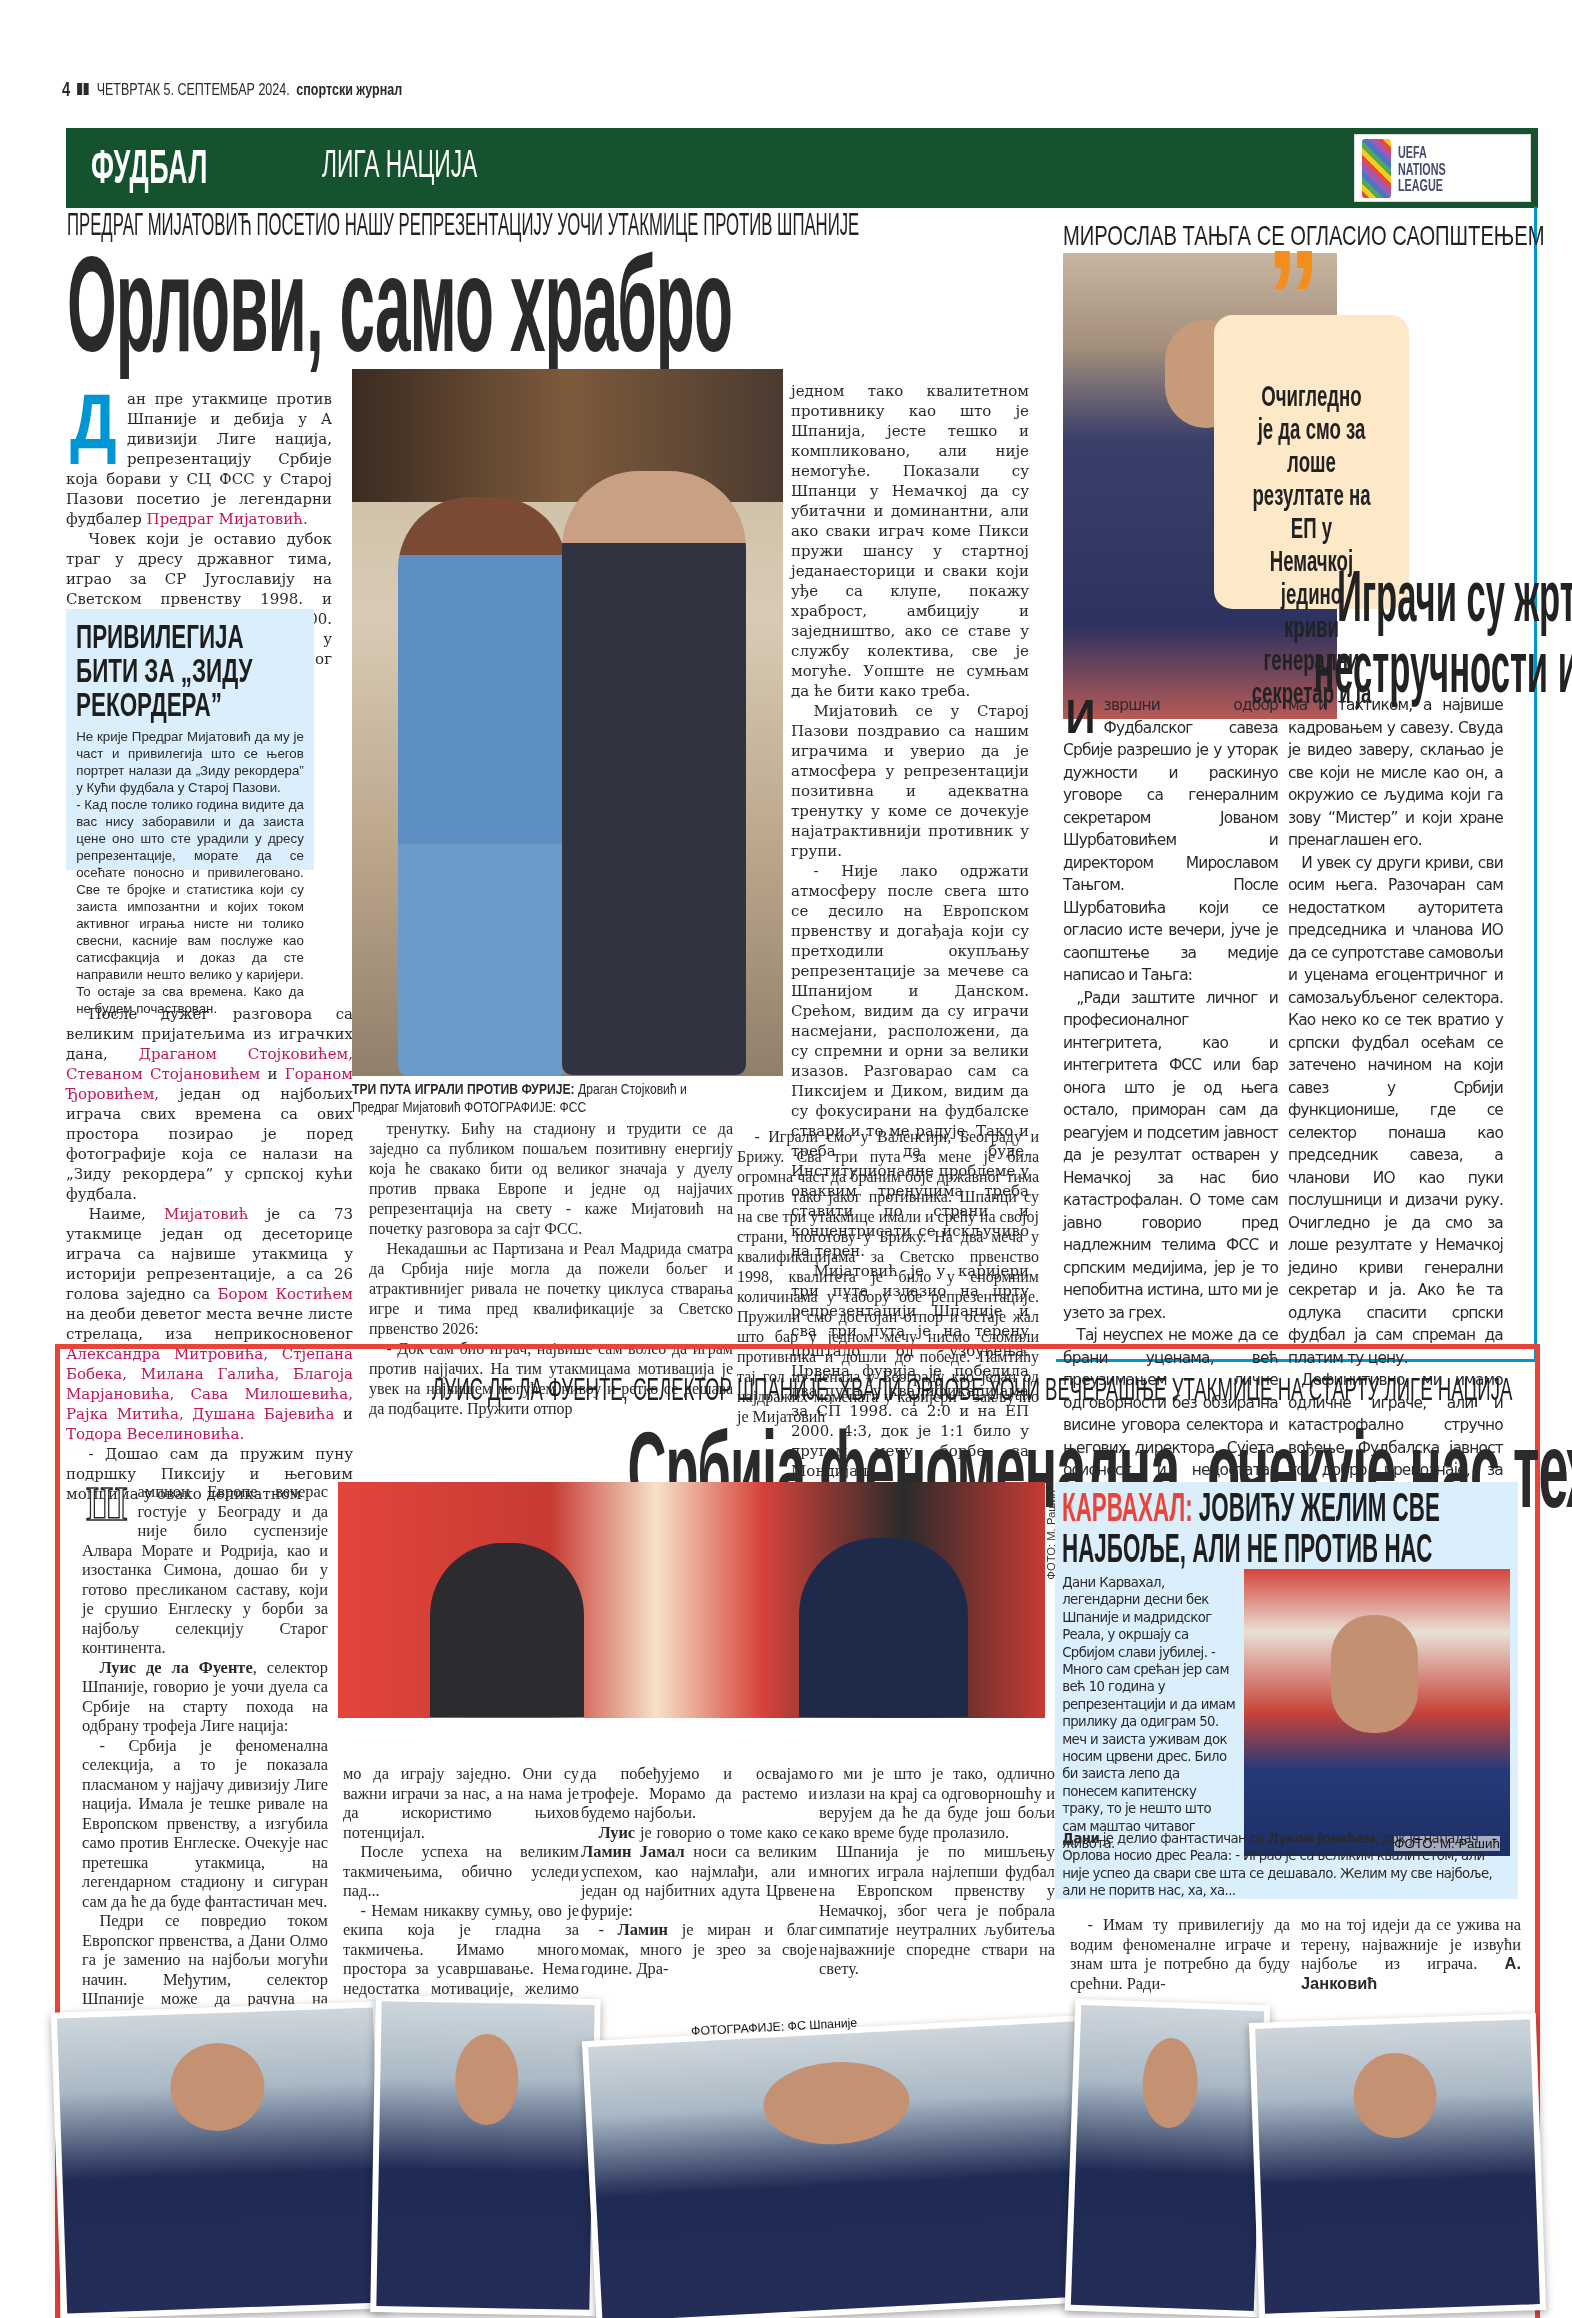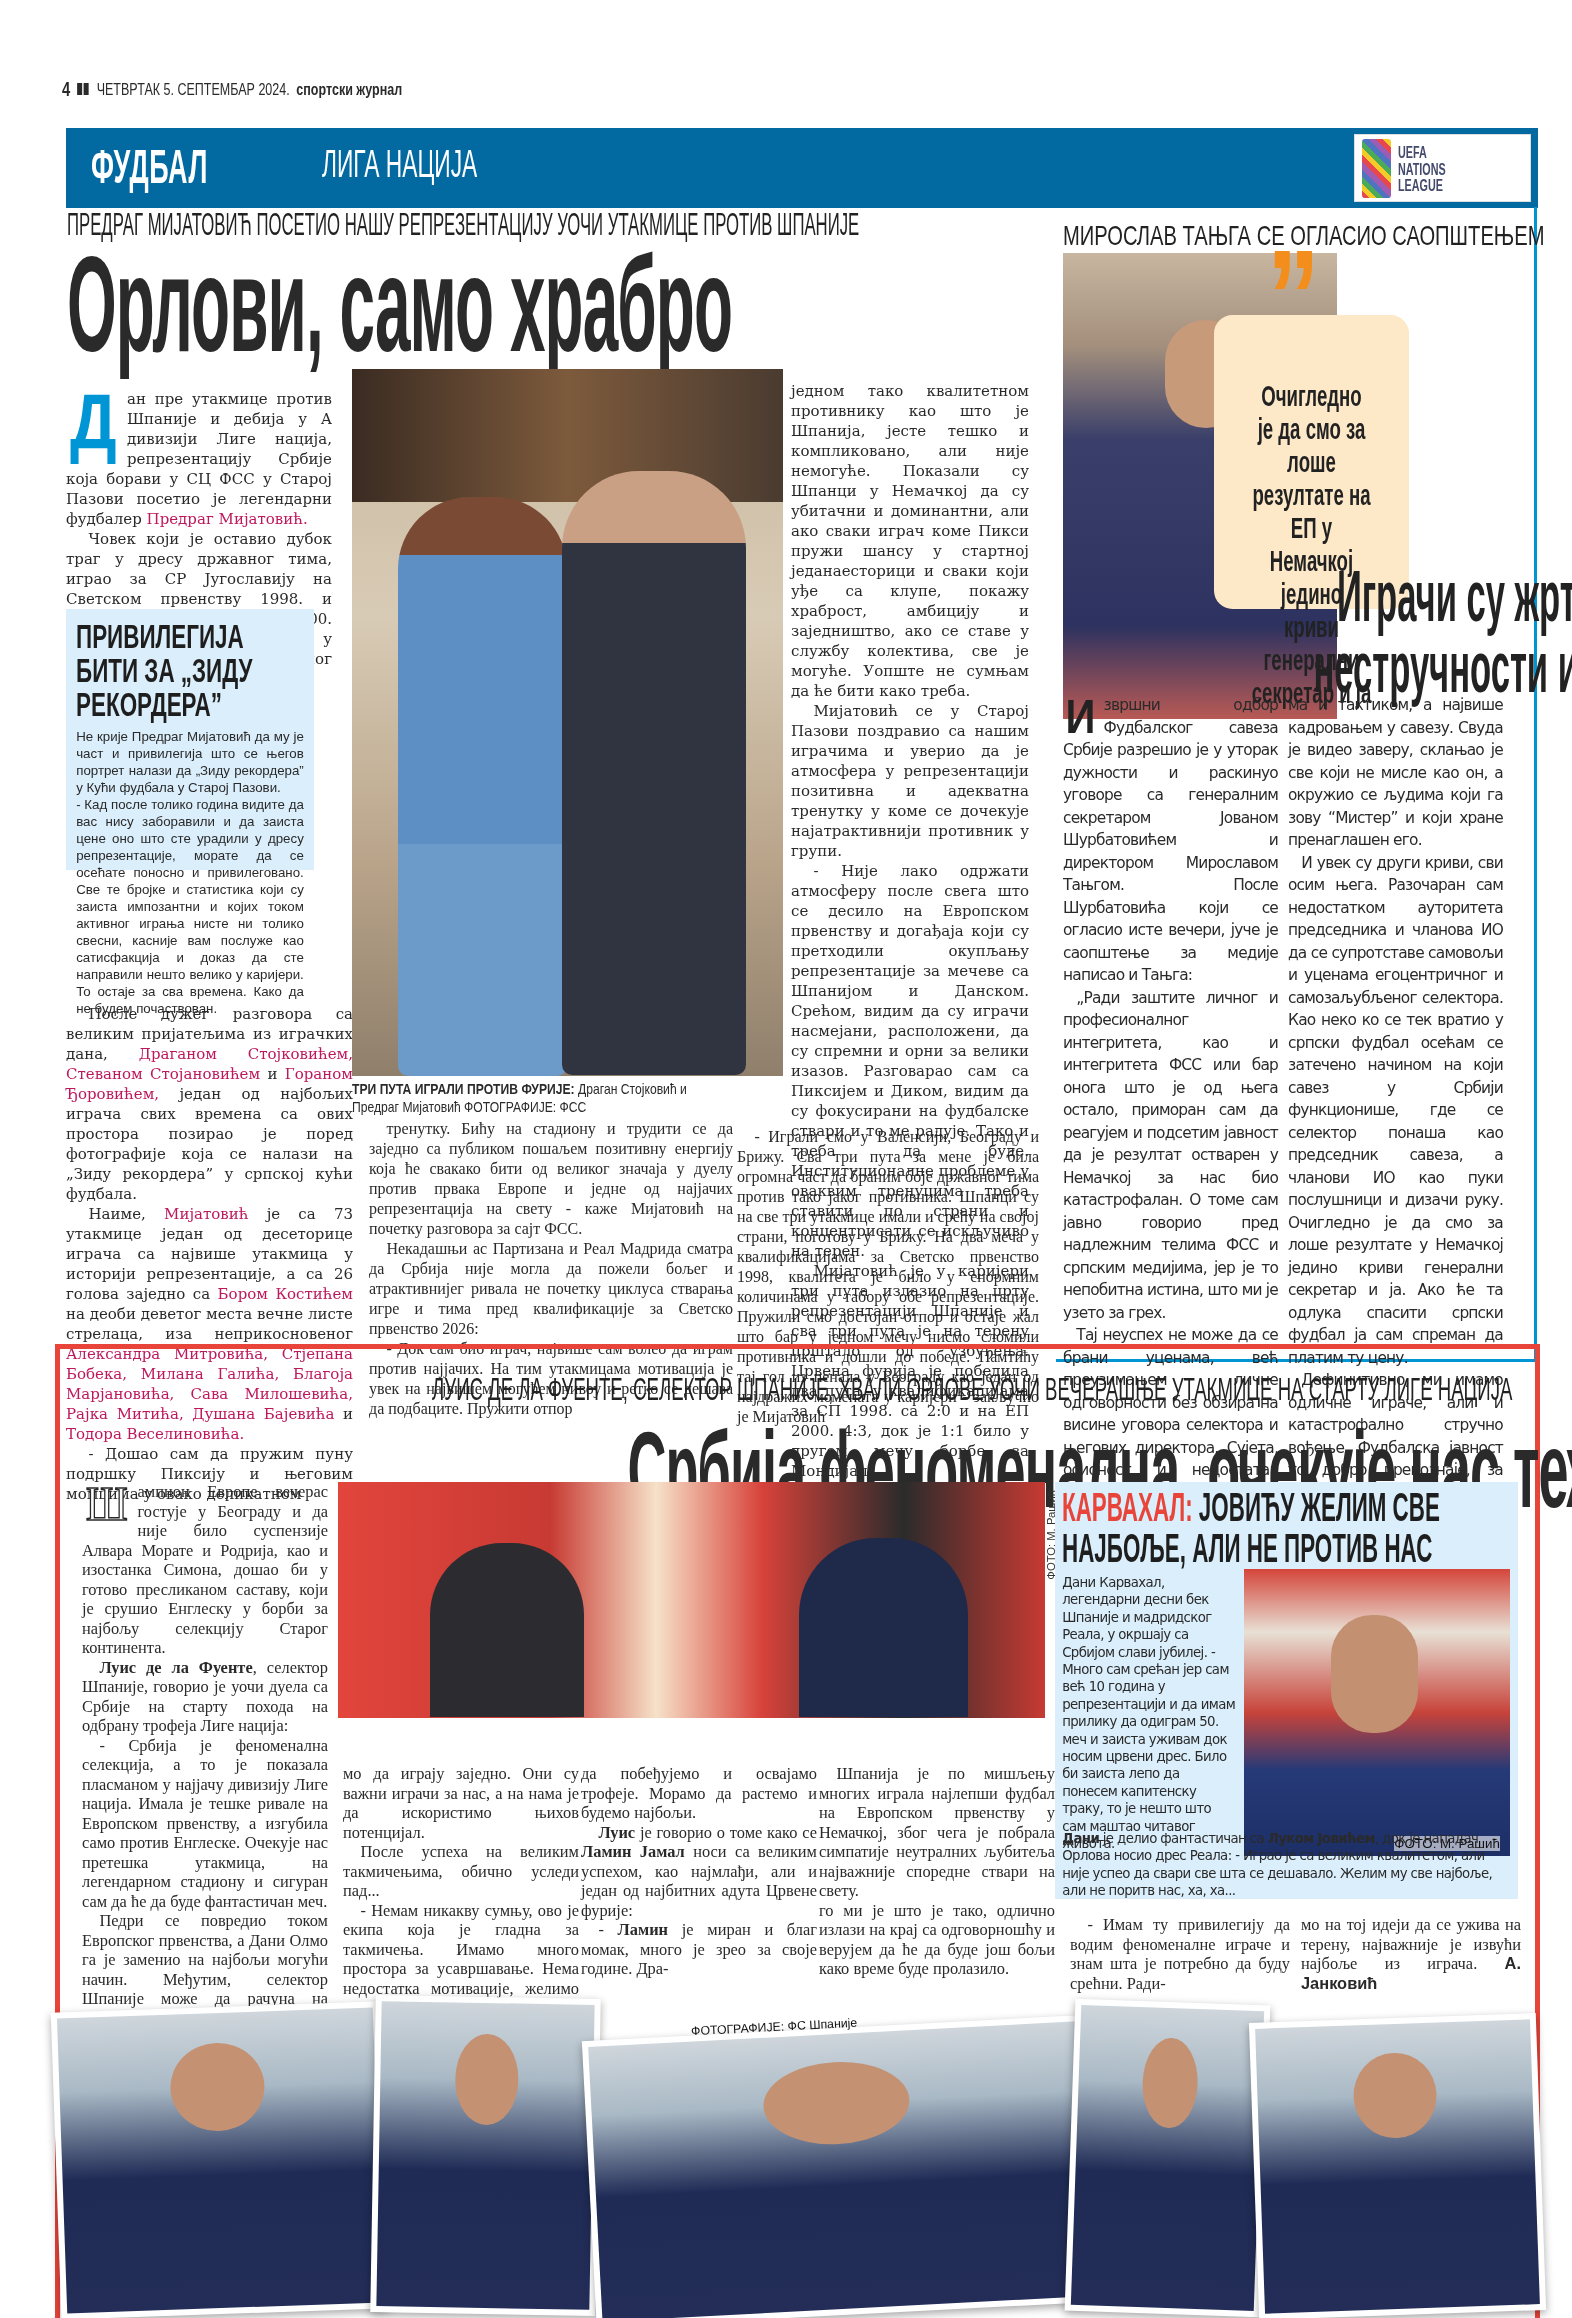--- a/index.html
+++ b/index.html
@@ -7,21 +7,21 @@
   body { position: relative; font-family: "DejaVu Serif", serif; color: #2a2a2a; }
 
   .abs { position: absolute; }
 
   
   .folio { left: 62px; top: 77px; font-family: "Liberation Sans", sans-serif; font-size: 17.4px; display: flex; align-items: center; gap: 9.2px; transform: scaleX(0.72); transform-origin: left center; white-space: nowrap; }
   .folio .pg { font-weight: bold; font-size: 20.5px; }
   .folio .sq { display: inline-block; width: 7.2px; height: 11.3px; background: #2a2a2a; margin-right: 2px; }
   .folio .brand { font-weight: bold; }
 
-  .section-bar { left: 66px; top: 128px; width: 1472px; height: 80px; background: #0369a1; }
+  .section-bar { left: 66px; top: 128px; width: 1472px; height: 80px; background: #14532d; }
   .section-bar .sec { position: absolute; left: 24.6px; top: 10.2px; font-family: "Liberation Sans", sans-serif; font-weight: bold; color: #fff; font-size: 49px; transform: scaleX(0.55); transform-origin: left top; letter-spacing: 1px; }
   .section-bar .sub { position: absolute; left: 256px; top: 15.4px; font-family: "Liberation Sans", sans-serif; color: #fff; font-size: 38px; transform: scaleX(0.6); transform-origin: left top; }
   .unl { position: absolute; right: 7.2px; top: 6.1px; width: 177px; height: 68px; background: #fff; border: 0.5px solid #ddd; }
   .unl .mark { position: absolute; left: 7.2px; top: 4.1px; width: 29px; height: 59px;
     background: repeating-linear-gradient(45deg,#e3262e 0 5.1px,#f2c200 5.1px 10.2px,#2a9d3a 10.2px 15.4px,#2f5bb7 15.4px 20.5px,#8e3fa6 20.5px 25.6px); border-radius: 3.1px; opacity: .85; }
   .unl .txt { position: absolute; left: 43px; top: 9.2px; font-family: "Liberation Sans", sans-serif; font-weight: bold; color: #444a6b; font-size: 17.4px; line-height: 16.4px; transform: scaleX(0.62); transform-origin: left top; }
 
   
   .kicker { font-family: "Liberation Sans", sans-serif; color: #222; white-space: nowrap; transform-origin: left top; }
   .k1 { left: 67px; top: 207px; font-size: 31px; transform: scaleX(0.54); }
@@ -220,22 +220,22 @@
   <p style="text-indent:0">мо да играју заједно. Они су важни играчи за нас, а на нама је да искористимо њихов потенцијал.</p>
   <p>После успеха на великим такмичењима, обично уследи пад...</p>
   <p>- Немам никакву сумњу, ово је екипа која је гладна за такмичења. Имамо много простора за усавршавање. Нема недостатка мотивације, желимо да наставимо</p>
 </div>
 <div class="abs dcol dM2">
   <p style="text-indent:0">да побеђујемо и освајамо трофеје. Морамо да растемо и будемо најбољи.</p>
   <p><b>Луис</b><span> је говорио о томе како се </span><b>Ламин Јамал</b><span> носи са великим успехом, као најмлађи, али и један од најбитних адута Црвене фурије:</span></p>
   <p>- <b>Ламин</b><span> је миран и благ момак, много је зрео за своје године. Дра-</span></p>
 </div>
 <div class="abs dcol dM3">
+  <p style="text-indent:0">го ми је што је тако, одлично излази на крај са одговорношћу и верујем да ће да буде још бољи како време буде пролазило.</p>
   <p>Шпанија је по мишљењу многих играла најлепши фудбал на Европском првенству у Немачкој, због чега је побрала симпатије неутралних љубитеља најважније споредне ствари на свету.</p>
-  <p style="text-indent:0">го ми је што је тако, одлично излази на крај са одговорношћу и верујем да ће да буде још бољи како време буде пролазило.</p>
 </div>
 
 <div class="abs kbox">
   <h4><span class="red">КАРВАХАЛ:</span><span> ЈОВИЋУ ЖЕЛИМ СВЕ НАЈБОЉЕ, АЛИ НЕ ПРОТИВ НАС</span></h4>
   <div class="kt">Дани Карвахал, легендарни десни бек Шпаније и мадридског Реала, у окршају са Србијом слави јубилеј. - Много сам срећан јер сам већ 10 година у репрезентацији и да имам прилику да одиграм 50. меч и заиста уживам док носим црвени дрес. Било би заиста лепо да понесем капитенску траку, то је нешто што сам маштао читавог живота.</div>
   <div class="kphoto">
     <div class="face"></div>
     <div class="cr">ФОТО: М. Рашић</div>
   </div>
   <div class="kt2" style="top:348px;"><b>Дани</b><span> је делио фантастичан са </span><b>Луком Јовићем</b><span>, док је нападач Орлова носио дрес Реала: - Играо је са великим квалитетом, али није успео да свари све шта се дешавало. Желим му све најбоље, али не поритв нас, ха, ха...</span></div>

